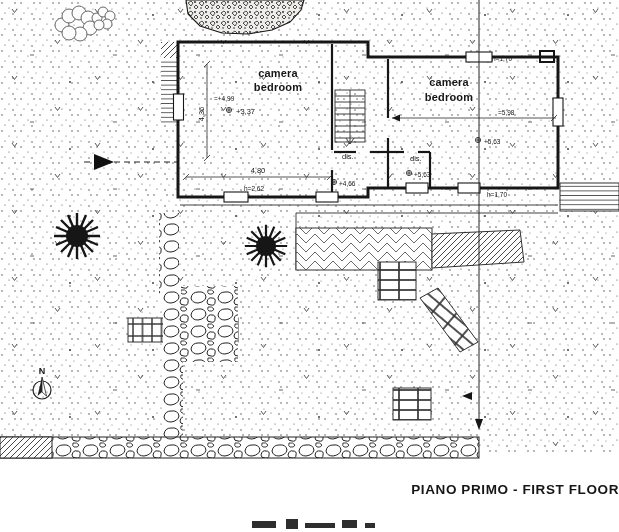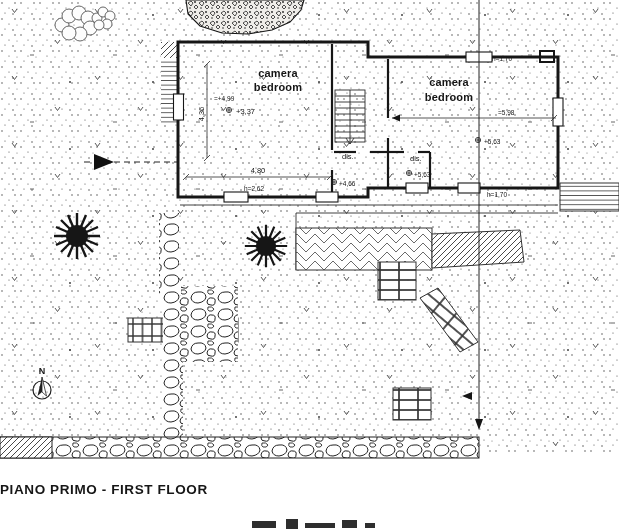--- a/index.html
+++ b/index.html
@@ -1,19 +1,19 @@
 <!DOCTYPE html>
 <html><head>
 <meta charset="utf-8">
 <style>
   html,body{margin:0;padding:0;background:#ffffff;}
   .page{position:relative;width:619px;height:532px;background:#ffffff;overflow:hidden;
         font-family:"Liberation Sans", sans-serif;text-decoration:underline;}
   .page svg{position:absolute;left:0;top:0;}
-  .plan-title{position:absolute;left:0;top:482px;width:100%;text-align:left;
+  .plan-title{position:absolute;left:0;top:482px;width:100%;text-align:right;
         font-size:13.5px;font-weight:bold;letter-spacing:.6px;color:#161616;}
   text{font-family:"Liberation Sans", sans-serif;fill:#161616;}
   .t-room{font-size:11px;font-weight:bold;letter-spacing:.2px;}
   .t-dim{font-size:7.5px;}
   .t-sm{font-size:6.5px;}
   .t-n{font-size:9px;font-weight:bold;}
   .wall{stroke:#161616;fill:none;}
   .thin{stroke:#2a2a2a;fill:none;}
 </style>
 </head>

